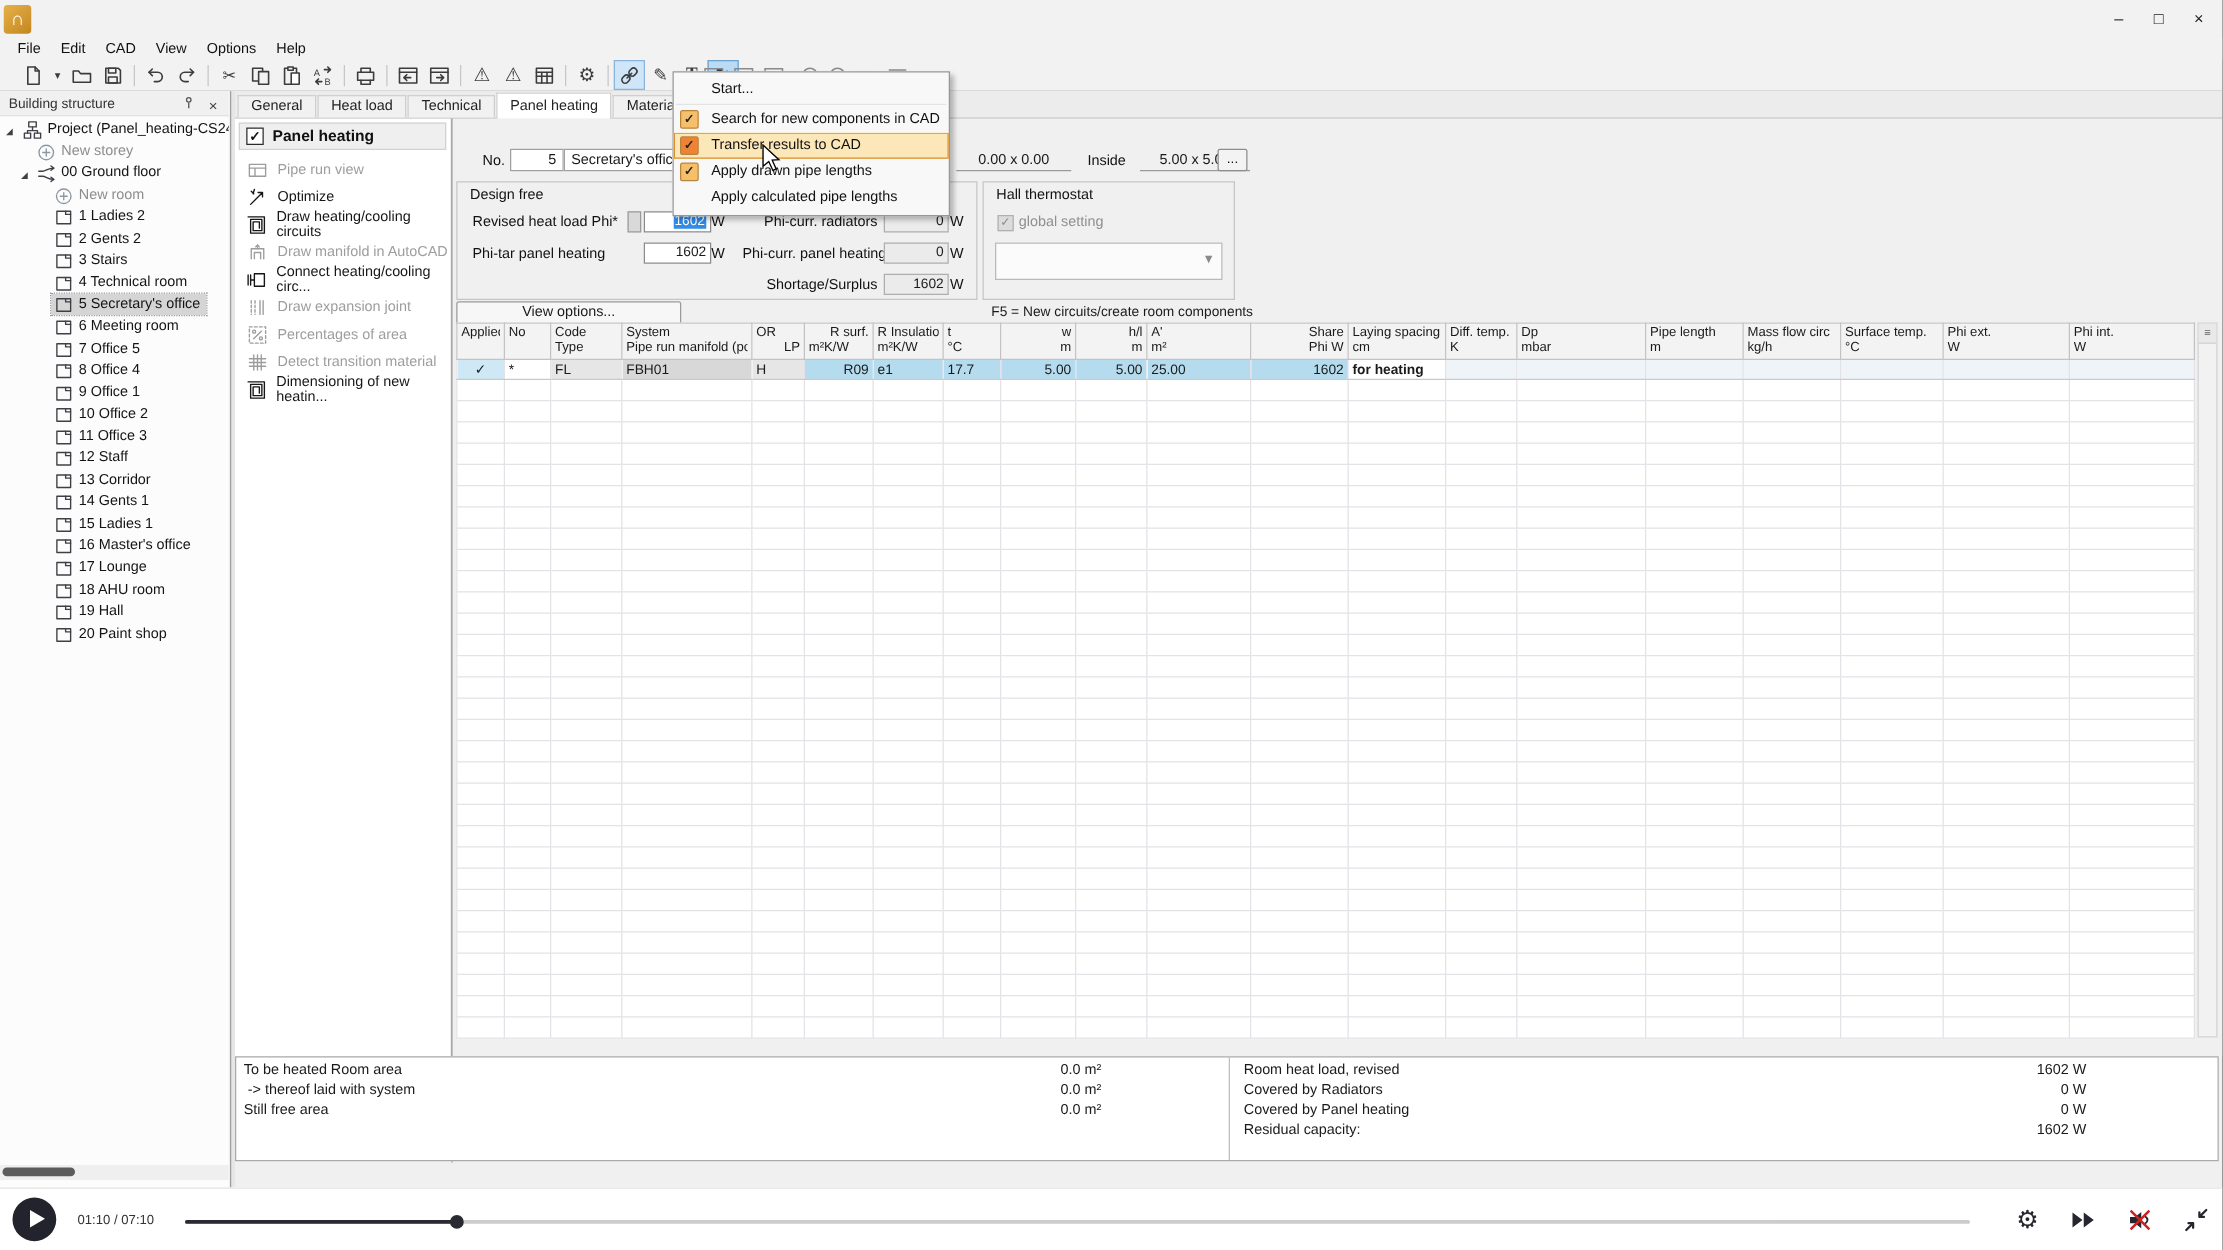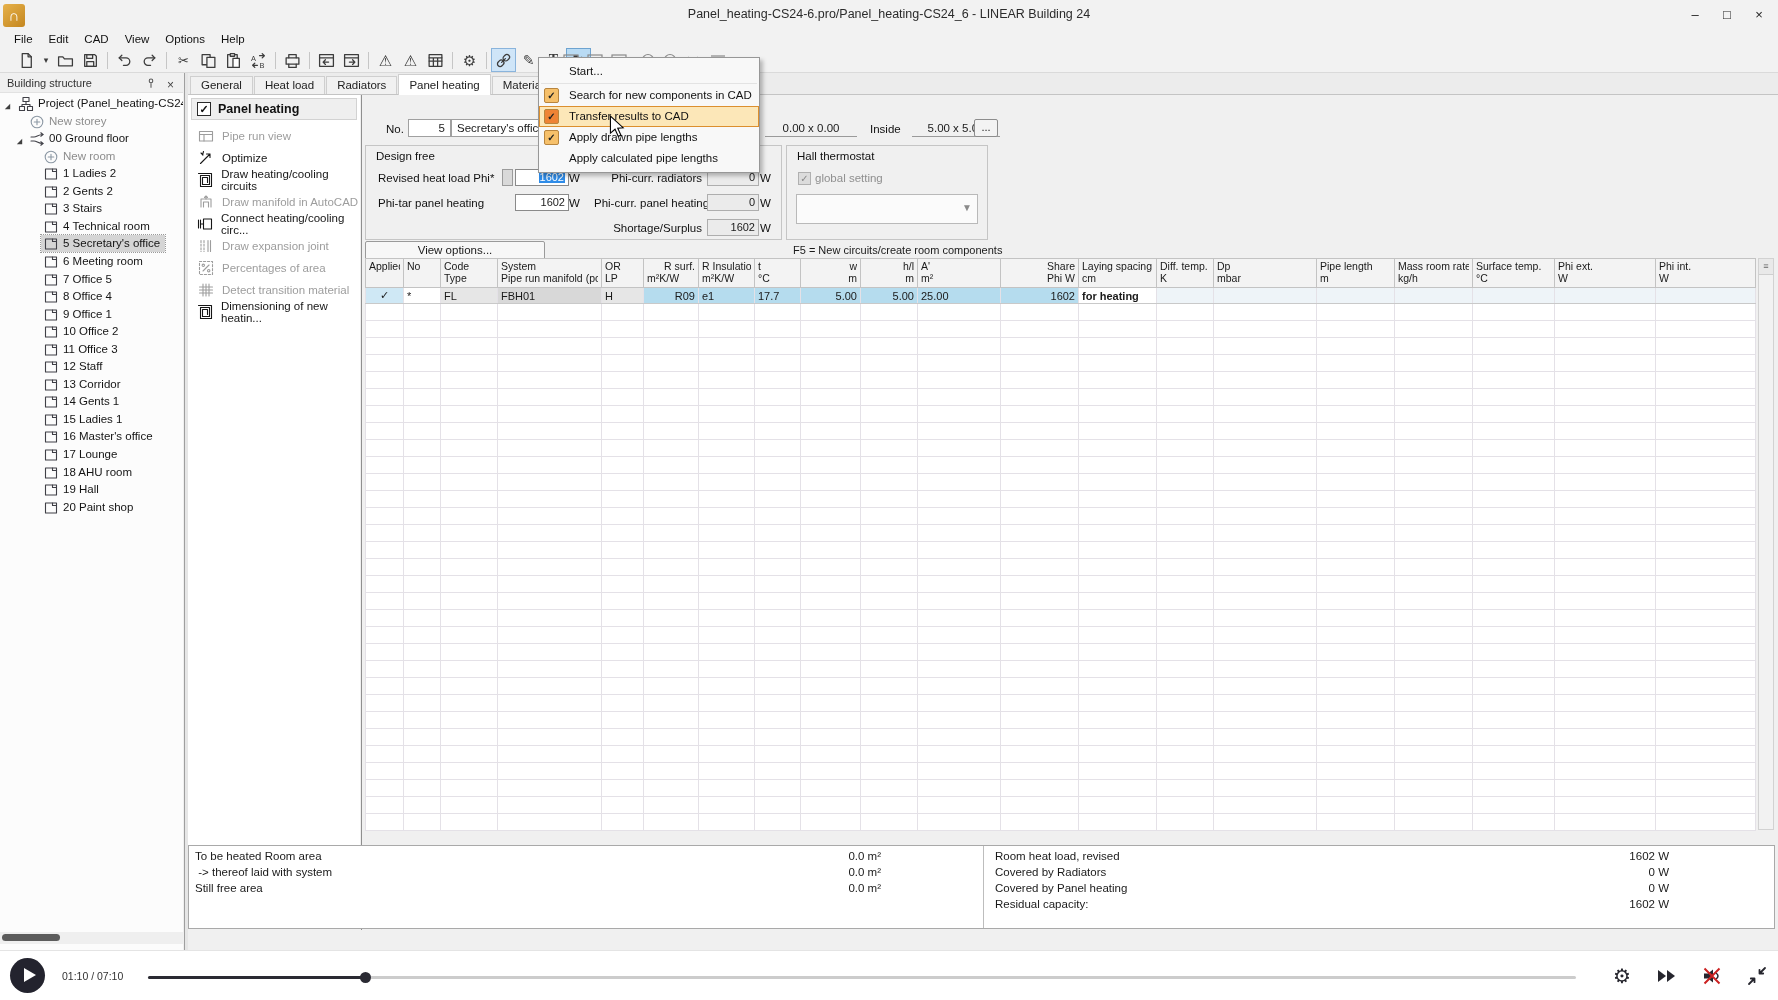--- a/index.html
+++ b/index.html
@@ -116,21 +116,20 @@
   .track-handle{position:absolute;top:-4px;width:11px;height:11px;border-radius:50%;background:#2a2a33;}
   .p-icon{position:absolute;top:11px;width:28px;height:28px;display:flex;align-items:center;justify-content:center;}
 </style>
 </head>
 <body>
 
 <div id="app">
 
   <div class="titlebar">
     <div class="logo">∩</div>
-    <div class="wtitle">Panel_heating-CS24-6.pro/Panel_heating-CS24_6 - LINEAR Building 24</div>
     <div class="wincontrols">
       <span>–</span>
       <span>□</span>
       <span>×</span>
     </div>
   </div>
 
   <div class="menubar" id="menubar">
       <span class="menu-item">File</span>
       <span class="menu-item">Edit</span>
@@ -558,21 +557,21 @@
       </div>
     <div class="h-scroll">
       <div class="h-thumb"></div>
     </div>
   </div>
   <div class="splitter"></div>
 
   <div class="tabstrip" id="tabs">
       <div class="tab">General</div>
       <div class="tab">Heat load</div>
-      <div class="tab">Radiators</div>
+      <div class="tab">Technical</div>
       <div class="tab active">Panel heating</div>
       <div class="tab">Material co</div>
     </div>
 
   <div class="toolspanel">
     <div class="tools-header">
       <span class="cb">✓</span>
       <span>Panel heating</span>
     </div>
     <div id="toolslist">
@@ -741,21 +740,21 @@
             <th>
               <div style="text-align: left;">Code</div>
               <div style="text-align: left;">Type</div>
             </th>
             <th>
               <div style="text-align: left;">System</div>
               <div style="text-align: left;">Pipe run manifold (port)</div>
             </th>
             <th>
               <div style="text-align: left;">OR</div>
-              <div style="text-align: left;">LP</div>
+              <div style="text-align: right;">LP</div>
             </th>
             <th>
               <div style="text-align: right;">R surf.</div>
               <div style="text-align: left;">m²K/W</div>
             </th>
             <th>
               <div style="text-align: left;">R Insulation</div>
               <div style="text-align: left;">m²K/W</div>
             </th>
             <th>
@@ -788,21 +787,21 @@
             </th>
             <th>
               <div style="text-align: left;">Dp</div>
               <div style="text-align: left;">mbar</div>
             </th>
             <th>
               <div style="text-align: left;">Pipe length</div>
               <div style="text-align: left;">m</div>
             </th>
             <th>
-              <div style="text-align: left;">Mass room rate</div>
+              <div style="text-align: left;">Mass flow circ</div>
               <div style="text-align: left;">kg/h</div>
             </th>
             <th>
               <div style="text-align: left;">Surface temp.</div>
               <div style="text-align: left;">°C</div>
             </th>
             <th>
               <div style="text-align: left;">Phi ext.</div>
               <div style="text-align: left;">W</div>
             </th>

